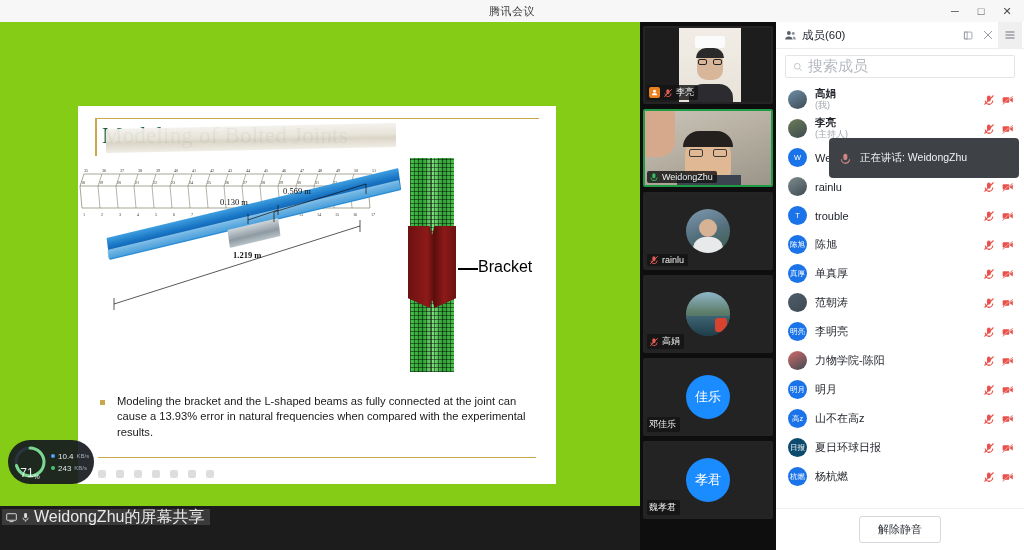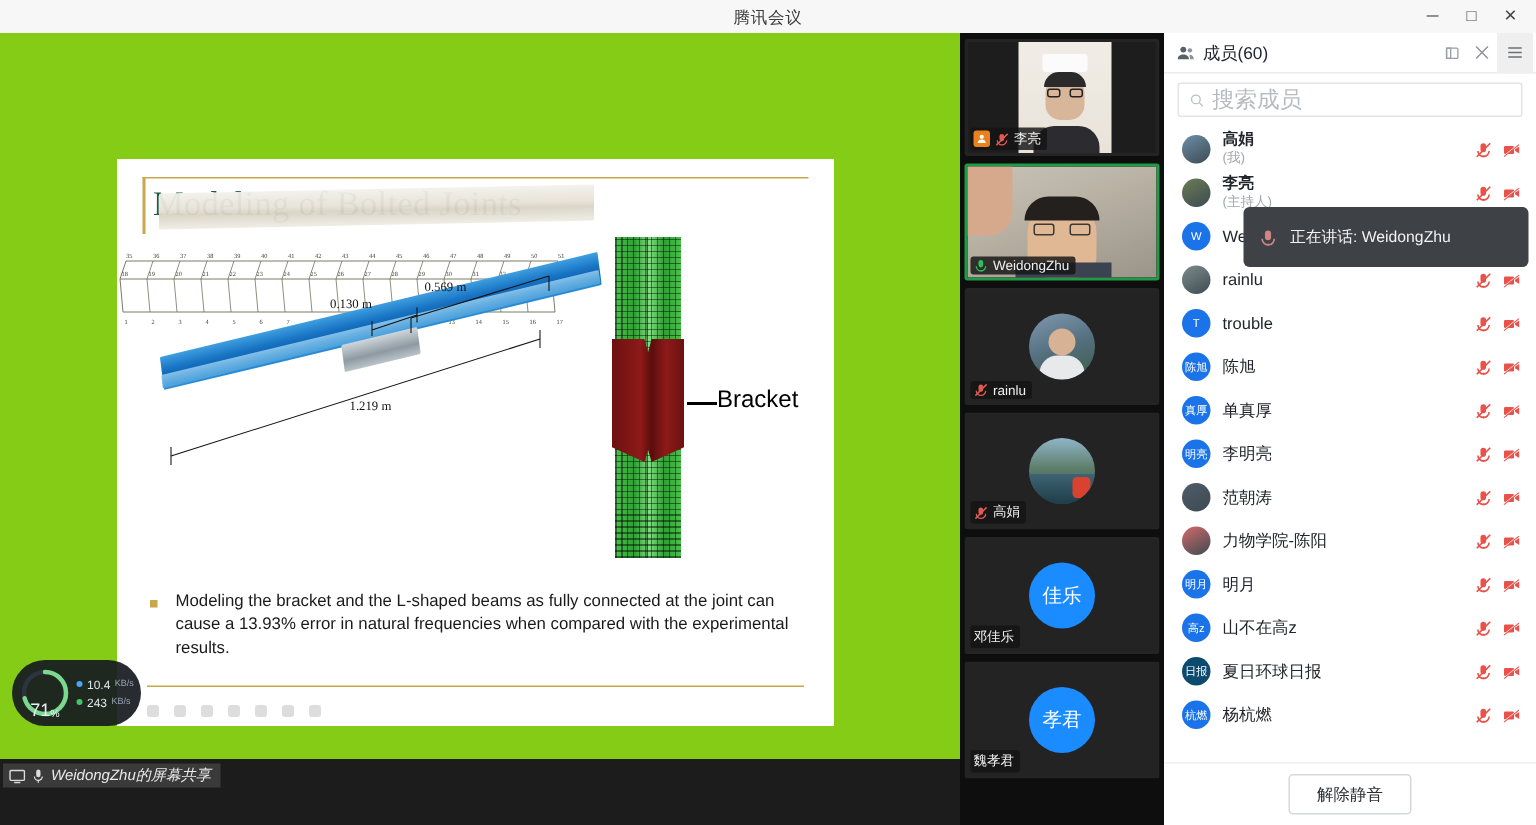--- a/index.html
+++ b/index.html
@@ -178,21 +178,21 @@
   
   .sharebar {
     position: absolute; left: 0; bottom: 0; width: 640px; height: 22px;
     background: #1c1c1c;
     display: flex; align-items: center;
   }
   .sharebar-inner {
     background: #3a3a3a; height: 16px; display: flex; align-items: center;
     gap: 4px; padding: 0 6px 0 4px; margin-left: 2px;
   }
-  .sharebar-text { font-size: 10px; color: #e9e9e9; white-space: nowrap; font-style: italic; }
+  .sharebar-text { font-size: 16px; color: #e9e9e9; white-space: nowrap; }
 
   
   .filmstrip {
     position: absolute; left: 640px; top: 22px; width: 136px; height: 528px;
     background: #0e0e0e; padding: 4px 3px; overflow: hidden;
   }
   .vtile {
     position: relative; width: 130px; height: 78px; margin-bottom: 5px;
     background: #242424; border-radius: 2px; overflow: hidden;
     border: 2px solid transparent;
@@ -417,21 +417,21 @@
             <line x1="170" y1="56" x2="200" y2="46"></line>
             <line x1="170" y1="50" x2="170" y2="60"></line>
             <line x1="200" y1="41" x2="200" y2="51"></line>
             <line x1="36" y1="140" x2="282" y2="62"></line>
             <line x1="36" y1="134" x2="36" y2="146"></line>
             <line x1="282" y1="56" x2="282" y2="68"></line>
           </g>
         </svg>
         <div class="dimlabel" style="left:205px; top:22px;">0.569 m</div>
         <div class="dimlabel" style="left:142px; top:33px;">0.130 m</div>
-        <div class="dimlabel" style="left:155px; top:101px;">1.219 m</div>
+        <div class="dimlabel" style="left:155px; top:86px;font-weight:bold;">1.219 m</div>
 
         <div class="column"></div>
         <div class="column-edge"></div>
         <div class="bracket"></div>
         <div class="bracket-leader"></div>
         <div class="bracket-label">Bracket</div>
       </div>
 
       <div class="bullet-row">
         <div class="bullet-sq"></div>
@@ -765,41 +765,41 @@
     </svg>
             <svg class="ico-cam-off" viewBox="0 0 18 16">
       <rect x="1" y="4" width="10" height="8" rx="1.3" fill="#e8524a"></rect>
       <path d="M12 7.2 16.2 4.4v7.2L12 8.8z" fill="#e8524a"></path>
       <line x1="1" y1="14" x2="16" y2="2" stroke="#fff" stroke-width="1.2"></line>
       <line x1="1" y1="14.6" x2="16" y2="2.6" stroke="#e8524a" stroke-width="1.2"></line>
     </svg>
           </span>
         </div>
         <div class="prow">
+          <span class="pav" style="background:#4f5d6b;background:linear-gradient(150deg,#4f5d6b 0%, #3d4a52 100%);"></span>
+          <span class="pname">范朝涛</span>
+          <span class="pgrow"></span>
+          <span class="picos">
+            <svg class="ico-mic-muted" viewBox="0 0 16 16">
+      <rect x="5.3" y="2" width="5" height="8" rx="2.5" fill="#e8524a"></rect>
+      <path d="M3 8.8a5 5 0 0 0 10 0" fill="none" stroke="#e8524a" stroke-width="1.4"></path>
+      <line x1="8" y1="12.6" x2="8" y2="14.4" stroke="#e8524a" stroke-width="1.4"></line>
+      <line x1="2" y1="14" x2="14" y2="2" stroke="#e8524a" stroke-width="1.5"></line>
+    </svg>
+            <svg class="ico-cam-off" viewBox="0 0 18 16">
+      <rect x="1" y="4" width="10" height="8" rx="1.3" fill="#e8524a"></rect>
+      <path d="M12 7.2 16.2 4.4v7.2L12 8.8z" fill="#e8524a"></path>
+      <line x1="1" y1="14" x2="16" y2="2" stroke="#fff" stroke-width="1.2"></line>
+      <line x1="1" y1="14.6" x2="16" y2="2.6" stroke="#e8524a" stroke-width="1.2"></line>
+    </svg>
+          </span>
+        </div>
+        <div class="prow">
           <span class="pav" style="background:#1a73e8;">明亮</span>
           <span class="pname">李明亮</span>
-          <span class="pgrow"></span>
-          <span class="picos">
-            <svg class="ico-mic-muted" viewBox="0 0 16 16">
-      <rect x="5.3" y="2" width="5" height="8" rx="2.5" fill="#e8524a"></rect>
-      <path d="M3 8.8a5 5 0 0 0 10 0" fill="none" stroke="#e8524a" stroke-width="1.4"></path>
-      <line x1="8" y1="12.6" x2="8" y2="14.4" stroke="#e8524a" stroke-width="1.4"></line>
-      <line x1="2" y1="14" x2="14" y2="2" stroke="#e8524a" stroke-width="1.5"></line>
-    </svg>
-            <svg class="ico-cam-off" viewBox="0 0 18 16">
-      <rect x="1" y="4" width="10" height="8" rx="1.3" fill="#e8524a"></rect>
-      <path d="M12 7.2 16.2 4.4v7.2L12 8.8z" fill="#e8524a"></path>
-      <line x1="1" y1="14" x2="16" y2="2" stroke="#fff" stroke-width="1.2"></line>
-      <line x1="1" y1="14.6" x2="16" y2="2.6" stroke="#e8524a" stroke-width="1.2"></line>
-    </svg>
-          </span>
-        </div>
-        <div class="prow">
-          <span class="pav" style="background:#4f5d6b;background:linear-gradient(150deg,#4f5d6b 0%, #3d4a52 100%);"></span>
-          <span class="pname">范朝涛</span>
           <span class="pgrow"></span>
           <span class="picos">
             <svg class="ico-mic-muted" viewBox="0 0 16 16">
       <rect x="5.3" y="2" width="5" height="8" rx="2.5" fill="#e8524a"></rect>
       <path d="M3 8.8a5 5 0 0 0 10 0" fill="none" stroke="#e8524a" stroke-width="1.4"></path>
       <line x1="8" y1="12.6" x2="8" y2="14.4" stroke="#e8524a" stroke-width="1.4"></line>
       <line x1="2" y1="14" x2="14" y2="2" stroke="#e8524a" stroke-width="1.5"></line>
     </svg>
             <svg class="ico-cam-off" viewBox="0 0 18 16">
       <rect x="1" y="4" width="10" height="8" rx="1.3" fill="#e8524a"></rect>

